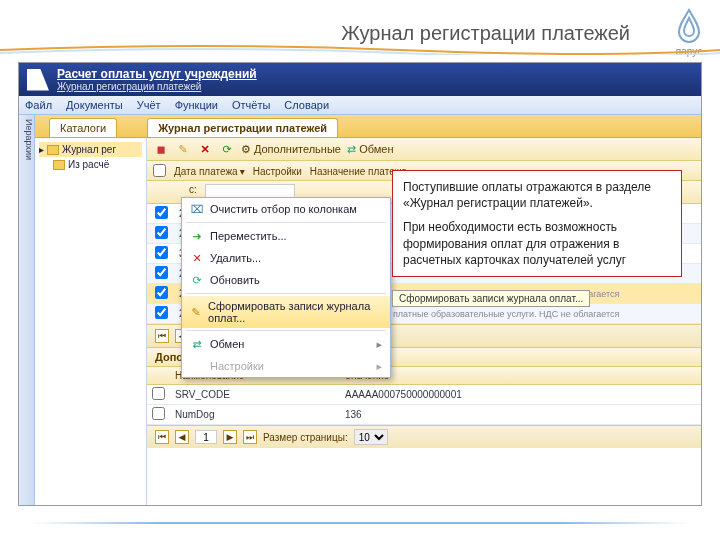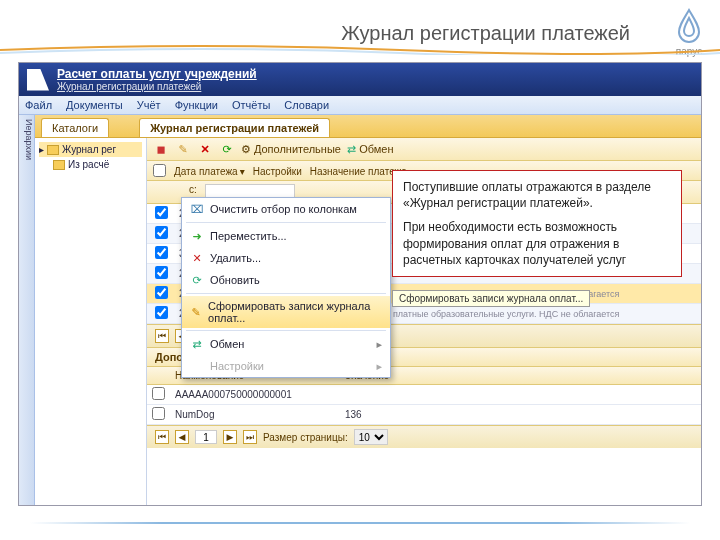--- a/index.html
+++ b/index.html
@@ -19,21 +19,21 @@
   .title-sub { font-size: 10px; opacity: 0.85; }
   
   .menubar { background: linear-gradient(#eaf1fb, #d5e3f7); border-bottom: 1px solid #a9c0e7; padding: 3px 6px; display: flex; gap: 14px; }
   .menu-item { color: #1a3a7a; cursor: pointer; }
   
   .body-area { display: flex; height: 390px; background: #f0f4fb; }
   .left-rail { width: 16px; background: linear-gradient(90deg,#dfe9f8,#cbdaf1); border-right: 1px solid #a9c0e7; writing-mode: vertical-rl; font-size: 9px; color: #446; padding-top: 4px; }
   
   .main-col { flex: 1; display: flex; flex-direction: column; }
   .tabstrip { background: linear-gradient(#f7d98a,#f3c95a); padding: 3px 6px 0 6px; display: flex; gap: 6px; border-bottom: 1px solid #d6a93a; }
-  .tab-side { background: #fff; border: 1px solid #d6a93a; border-bottom: none; padding: 3px 10px; border-radius: 3px 3px 0 0; font-size: 11px; color: #5a3b00; }
+  .tab-side { background: #fff; border: 1px solid #d6a93a; border-bottom: none; padding: 3px 10px; border-radius: 3px 3px 0 0; font-size: 11px; color: #5a3b00; margin-left: 8px; }
   .tab-main { background: #fff; border: 1px solid #d6a93a; border-bottom: none; padding: 3px 10px; border-radius: 3px 3px 0 0; font-weight: bold; color: #5a3b00; }
   
   .content-row { display: flex; flex: 1; }
   .sidebar { width: 112px; background: #fff; border-right: 1px solid #c8d4ea; padding: 4px; }
   .tree-item { display: flex; align-items: center; gap: 3px; padding: 2px 0; font-size: 10px; color: #224; }
   .tree-item.sel { background: #ffe9a8; }
   .folder-ic { width: 12px; height: 10px; background: #f7cd5a; border: 1px solid #c9a030; }
   
   .grid-area { flex: 1; background: #fff; position: relative; }
   .toolbar { background: linear-gradient(#fdf6e3,#f8e9b8); border-bottom: 1px solid #e0c978; padding: 3px 6px; display: flex; align-items: center; gap: 6px; }
@@ -233,20 +233,21 @@
           <div class="section-head">Дополнительные параметры</div>
 
           <div class="param-grid">
             <div class="param-head">
               <div></div>
               <div>Наименование</div>
               <div>Значение</div>
             </div>
             <div class="param-row">
               <div><input type="checkbox" style=""></div>
+              <div>SRV_CODE</div>
               <div>ААААА000750000000001</div>
             </div>
             <div class="param-row">
               <div><input type="checkbox" style=""></div>
               <div>NumDog</div>
               <div>136</div>
             </div>
           </div>
 
           <div class="pager">

